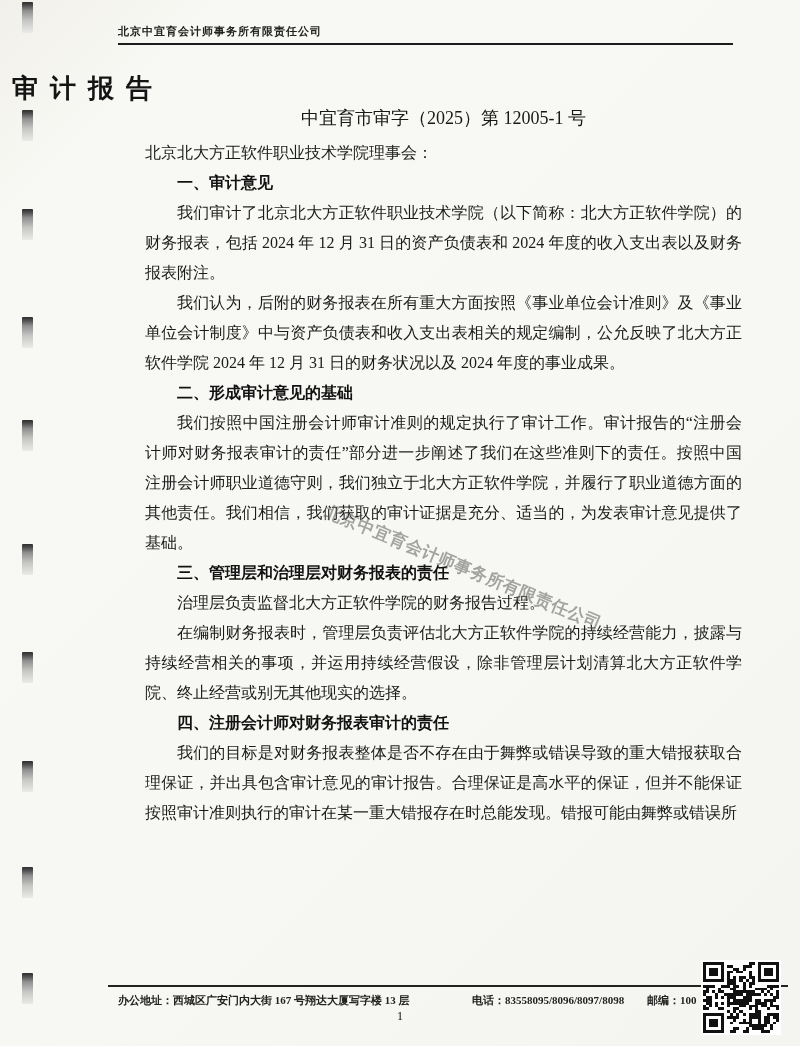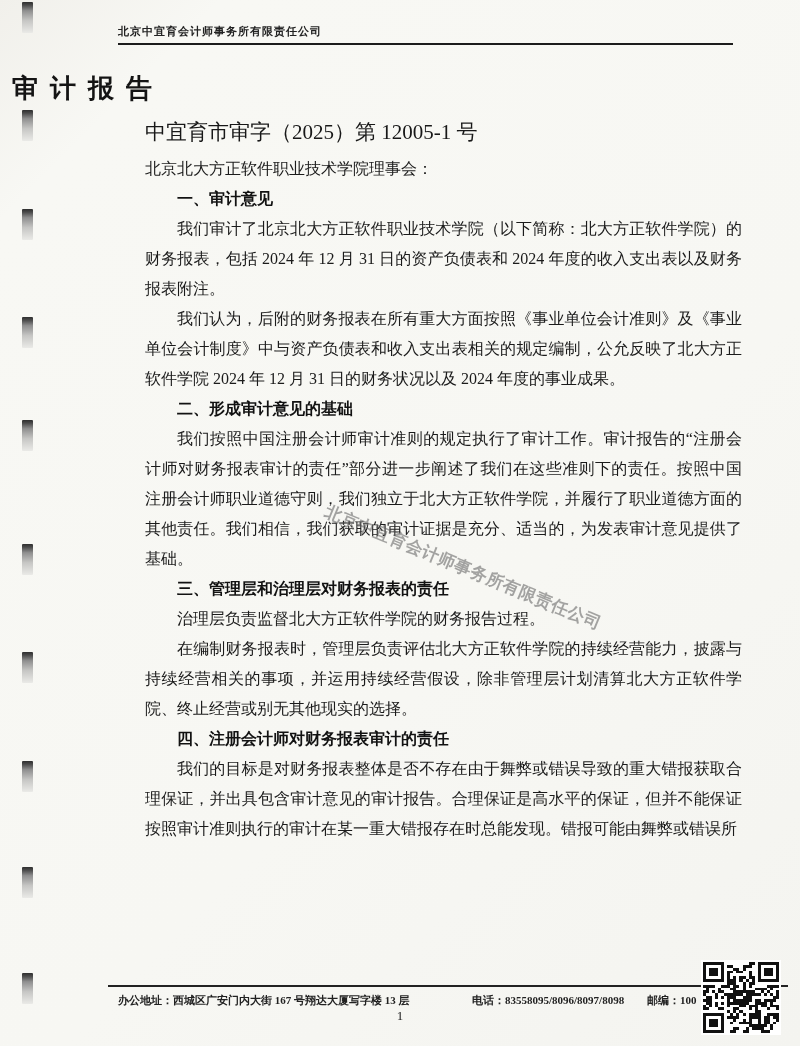--- a/index.html
+++ b/index.html
@@ -28,22 +28,22 @@
     font-size:11px;font-weight:700;letter-spacing:1px;color:#222;
   }
   .title{
     margin-top:26px;
     font-size:26px;font-weight:700;letter-spacing:12px;
     padding-left:12px; 
     color:#141414;
   }
   .content{margin:0 58px 0 145px;}
   .docnum{
-    margin-top:12px;text-align:left;
-    font-size:21px;color:#181818;
+    text-align:center;
+    font-size:18px;color:#181818;
   }
   .body-text{
     margin-top:8px;
     font-size:16px;line-height:30px;color:#1b1b1b;
     text-align:justify;text-justify:inter-ideograph;
   }
   .addressee{font-weight:400;}
   .sec-heading{font-weight:700;text-indent:2em;color:#121212;}
   .para{margin:0;text-indent:2em;}
   .watermark{

